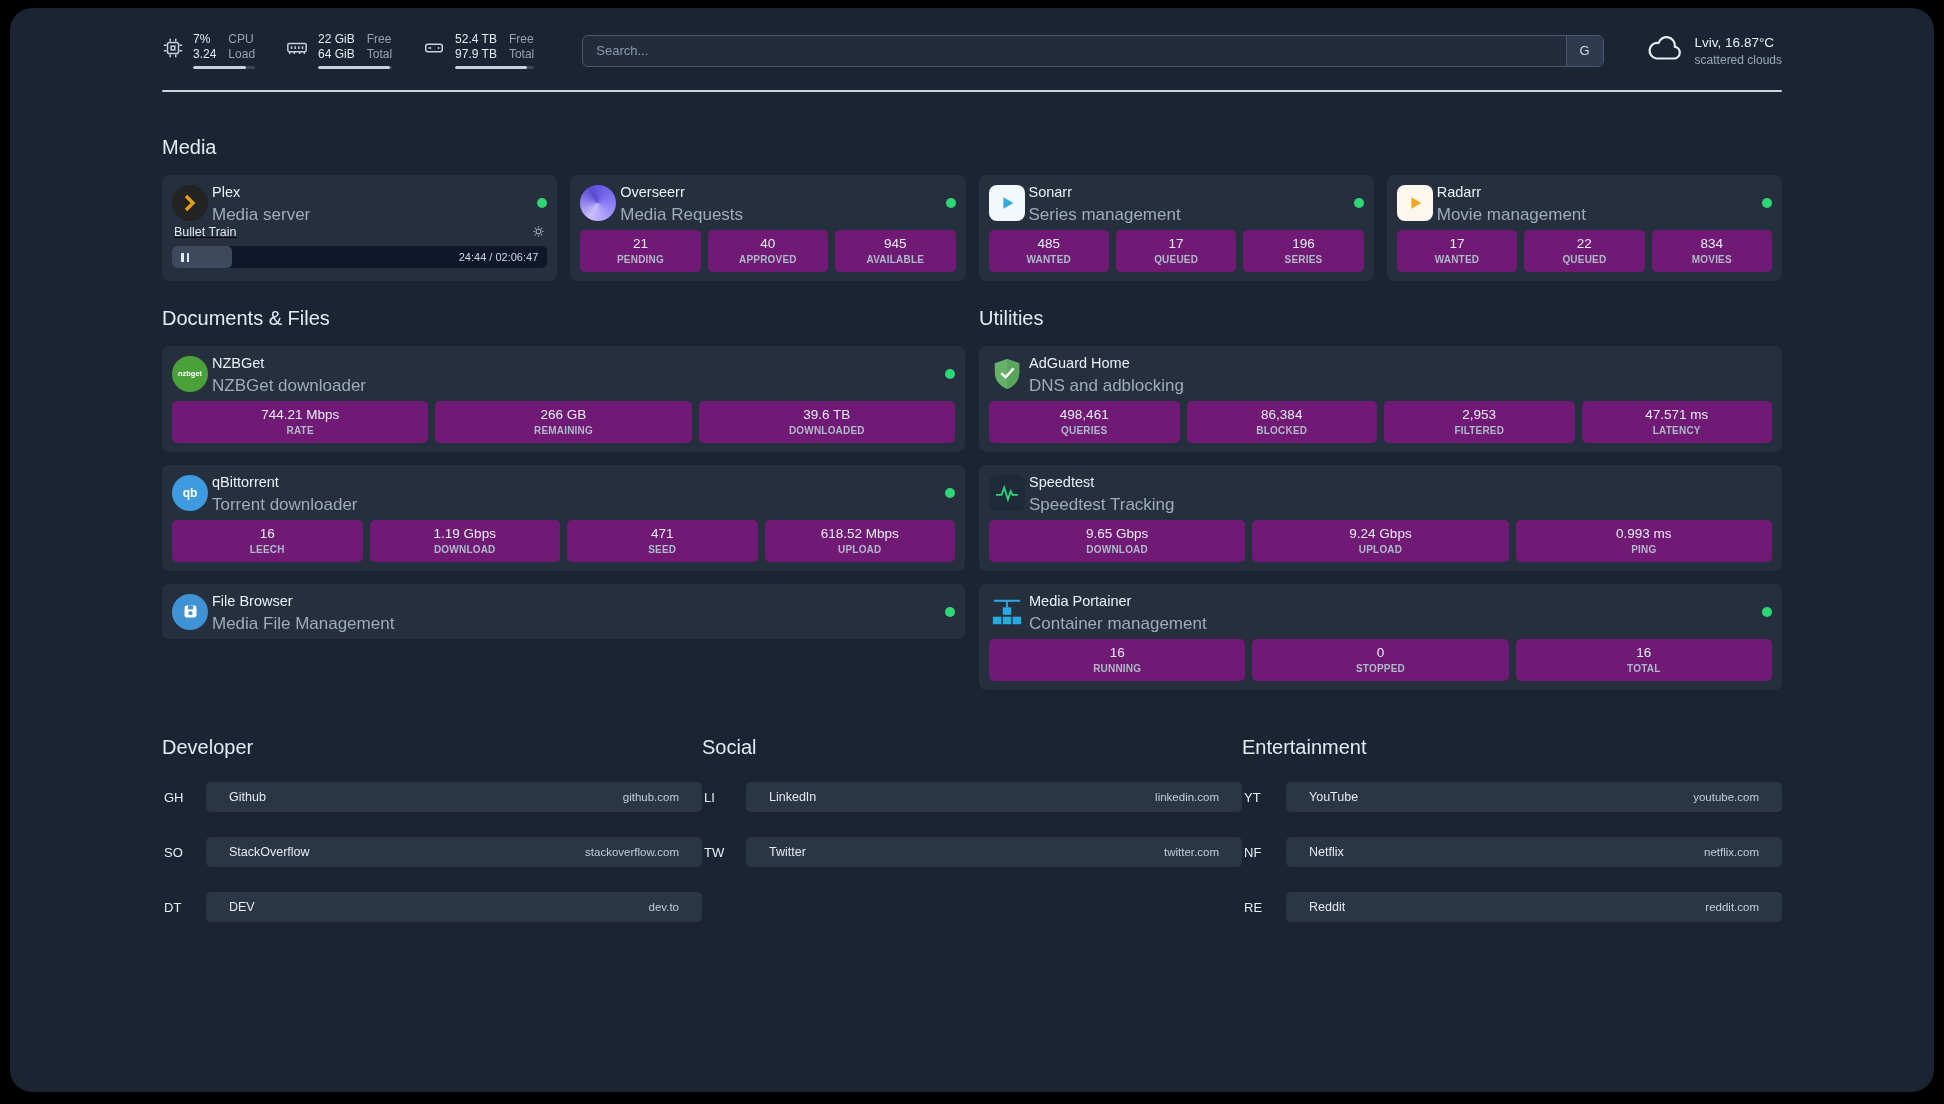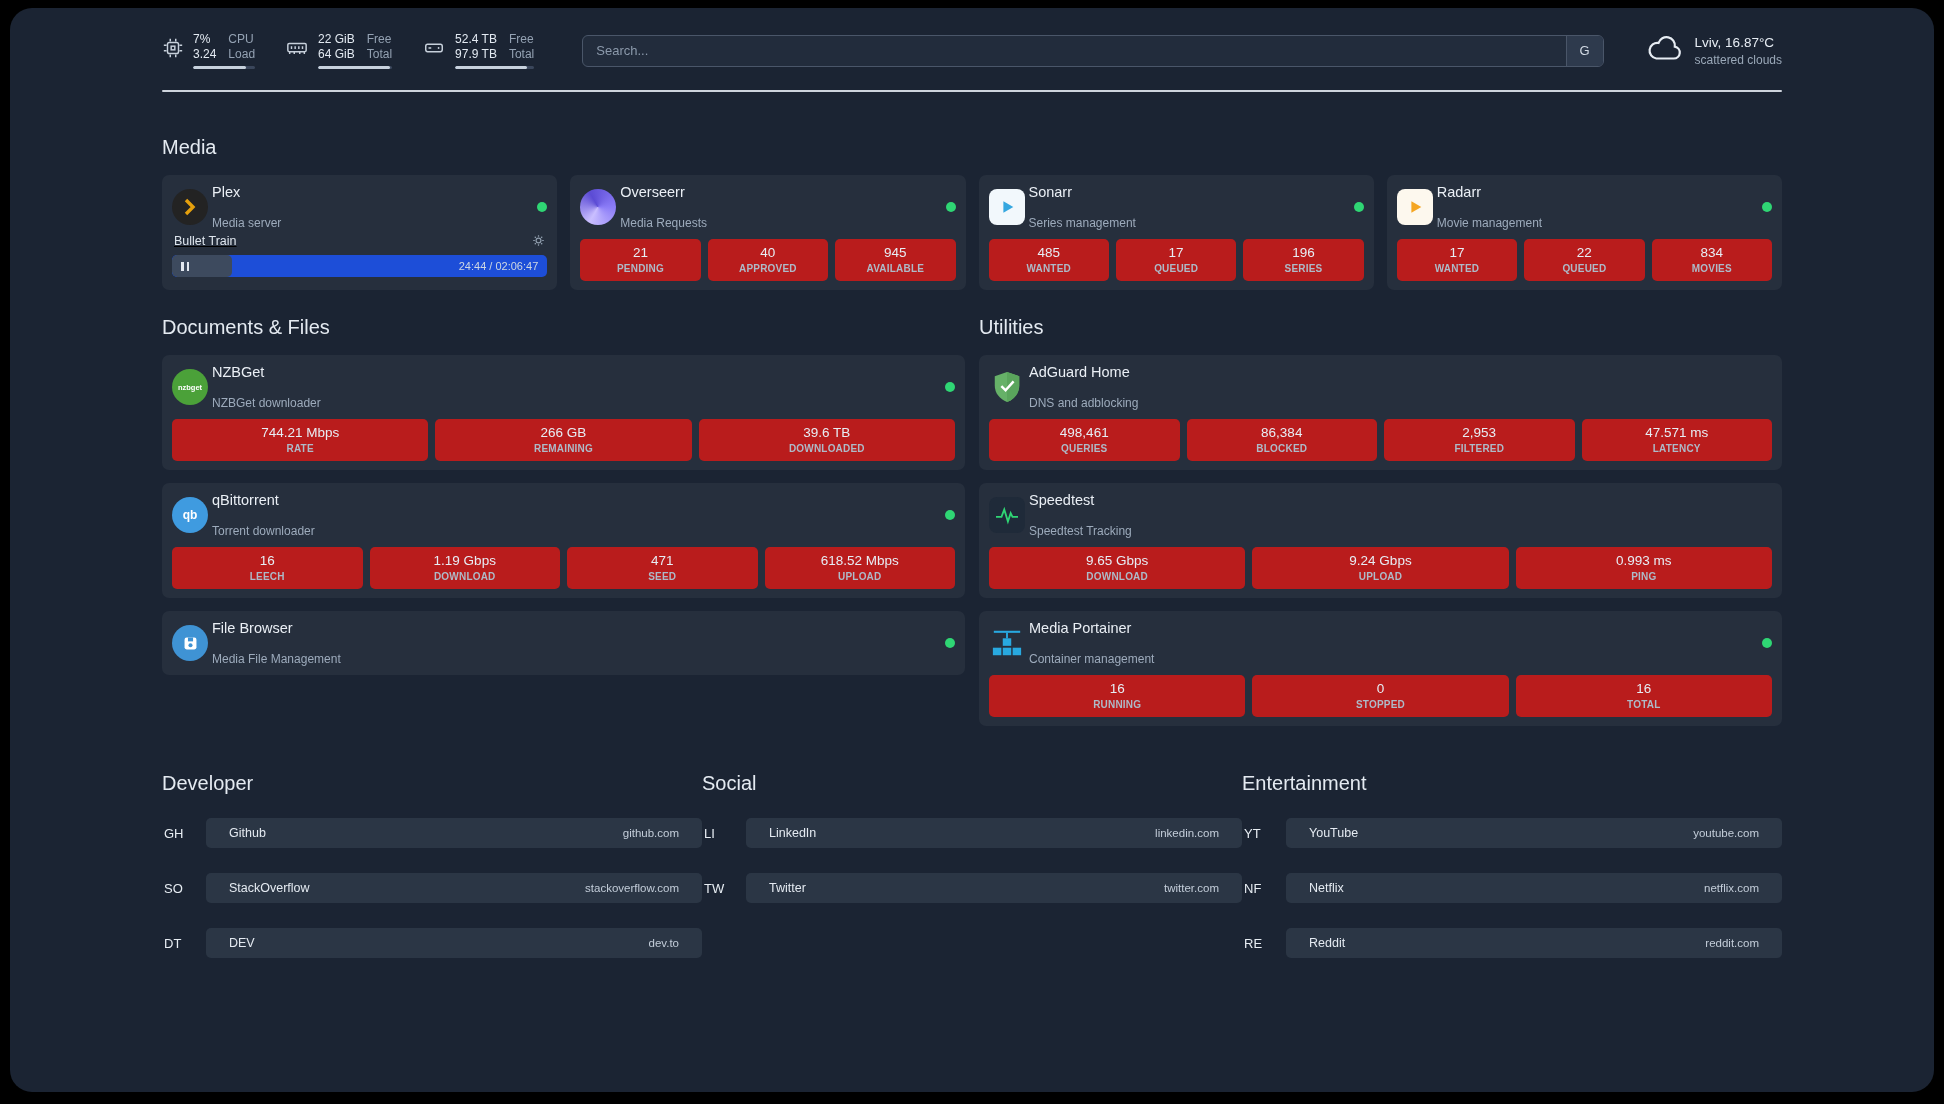--- a/index.html
+++ b/index.html
@@ -47,33 +47,33 @@
   .media-grid { display:grid; grid-template-columns:repeat(4,1fr); gap:13px; }
 
   .card { background:#262f3d; border-radius:7px; padding:9px 10px; position:relative;
           display:flex; flex-direction:column; cursor:pointer; }
   .card-header { display:flex; align-items:center; gap:4px; min-height:36px; }
   .app-icon { width:36px; height:36px; flex:0 0 auto; display:flex; align-items:center; justify-content:center; }
   .icon-circle { border-radius:50%; }
   .icon-square { border-radius:8px; }
   .titles { display:flex; flex-direction:column; }
   .titles .t { font-size:14.5px; font-weight:500; color:#eaeff5; line-height:17px; }
-  .titles .s { font-size:12px; color:#9dabbc; margin-top:16px; line-height:13px; }
+  .titles .s { font-size:17px; color:#9dabbc; margin-top:7px; line-height:13px; }
   .status-dot { margin-left:auto; width:10px; height:10px; border-radius:50%; background:#2fd674; flex:0 0 auto; }
 
   .stats-row { display:flex; gap:7px; margin-top:9px; }
-  .stat { flex:1; background:#b91c1c; border-radius:5px; padding:6px 4px 7px; text-align:center; }
+  .stat { flex:1; background:#701a75; border-radius:5px; padding:6px 4px 7px; text-align:center; }
   .stat .v { font-size:13.5px; color:#e7edf4; line-height:16px; }
   .stat .l { font-size:10px; font-weight:bold; color:#aebac8; margin-top:2px; letter-spacing:.2px; }
 
   
   .np-row { display:flex; align-items:flex-start; margin-top:4px; padding:0 2px;text-decoration:underline; }
   .np-title { font-size:12.5px; color:#dfe6ee; }
   .np-gear { margin-left:auto; display:flex; cursor:pointer; }
-  .player { margin-top:7px; height:22px; background:#1d4ed8; border-radius:5px; position:relative; overflow:hidden;
+  .player { margin-top:7px; height:22px; background:#0f172a; border-radius:5px; position:relative; overflow:hidden;
             display:flex; align-items:center; }
   .player-fill { position:absolute; left:0; top:0; bottom:0; width:16%; background:#3d4a5e; border-radius:5px; }
   .pause { position:relative; margin-left:9px; display:flex; gap:3px; cursor:pointer; }
   .pause i { display:block; width:2.5px; height:9px; background:#e2e8f0; }
   .player-time { position:absolute; right:9px; font-size:11px; color:#ced7e2; }
 
   
   .columns { display:grid; grid-template-columns:1fr 1fr; gap:14px; margin-top:26px; }
   .col .section-title { margin-bottom:16px; }
   .card-stack { display:flex; flex-direction:column; gap:13px; }

